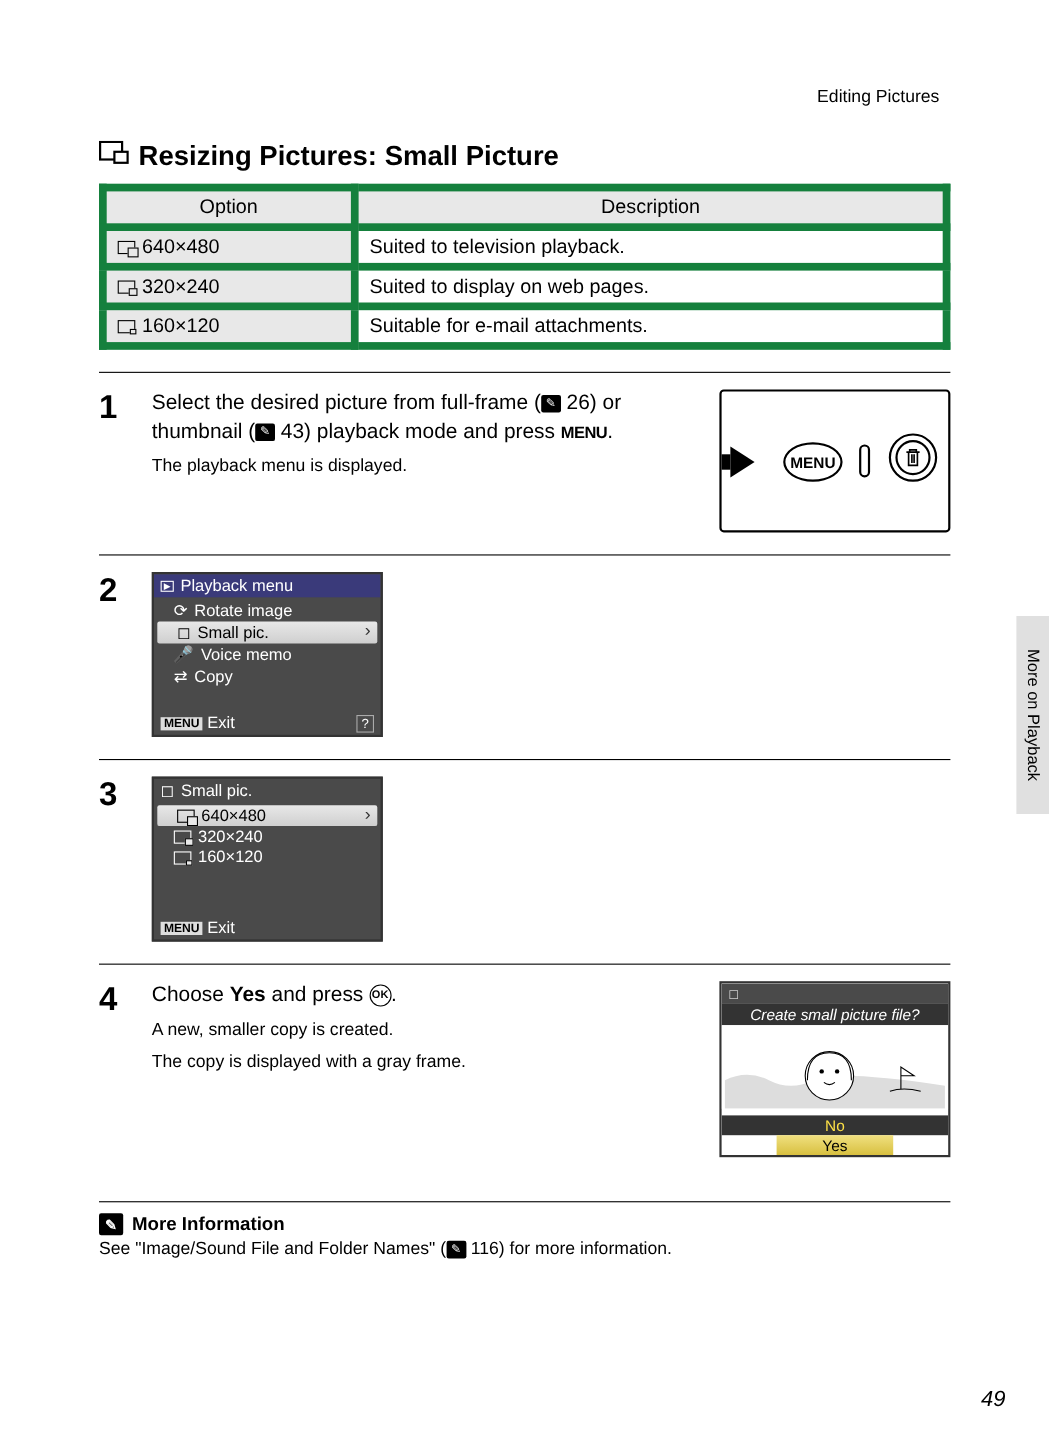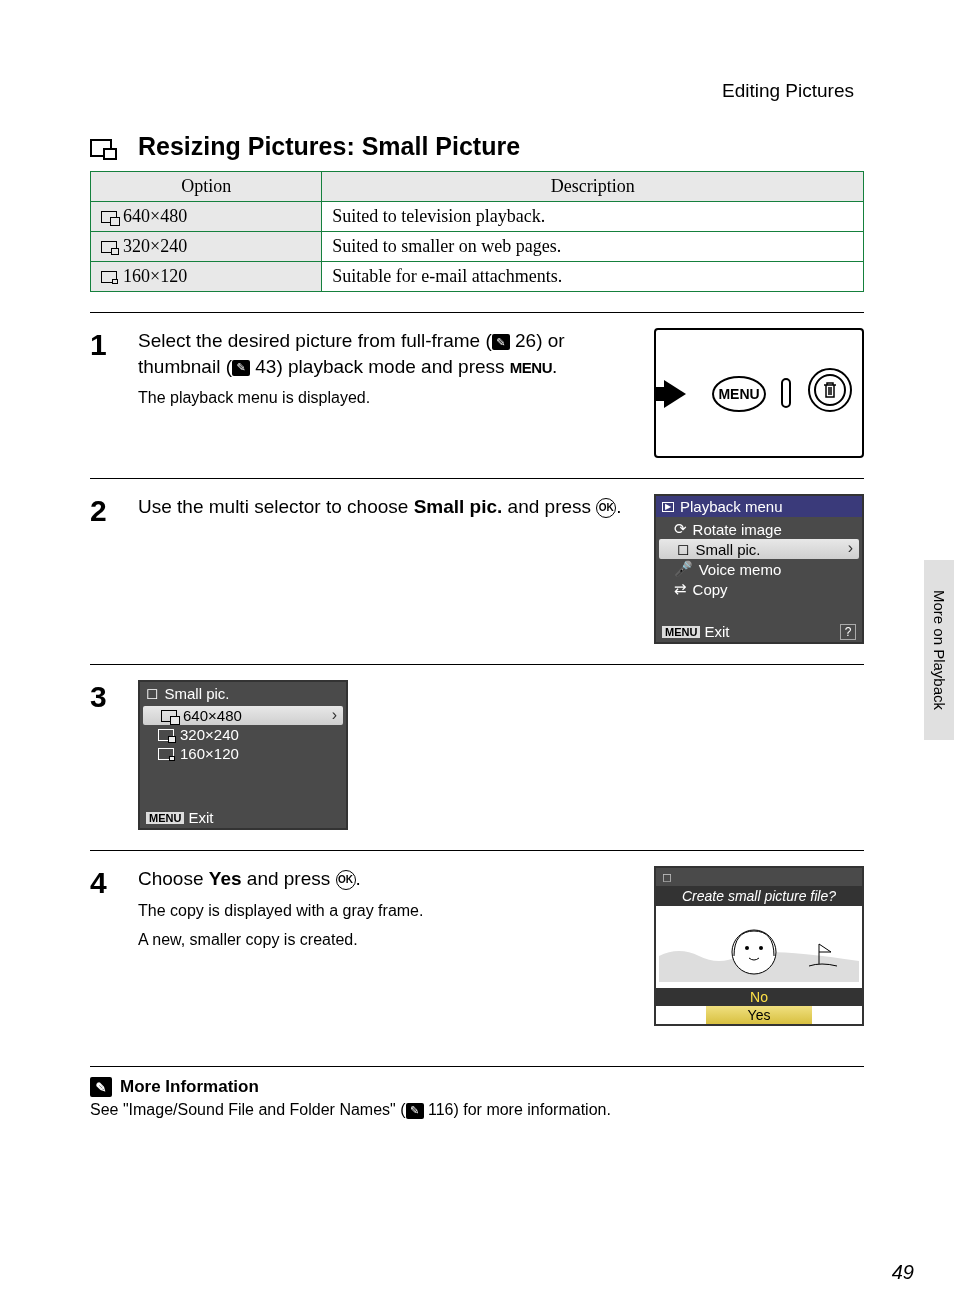--- a/index.html
+++ b/index.html
@@ -19,52 +19,51 @@
     padding: 50px 70px 40px 70px;
   }
   .page-inner {
     width: 100%;
     height: 100%;
     position: relative;
     padding: 30px 20px 20px 20px;
   }
   .breadcrumb {
     text-align: right;
-    font-size: 19px;
+    font-size: 16px;
     margin-bottom: 30px;
     padding-right: 10px;
   }
   .section-title {
     font-size: 25px;
     font-weight: bold;
     display: flex;
-    align-items: flex-end;
-    gap: 20px;
+    align-items: flex-start;
+    gap: 8px;
     margin-bottom: 10px;
   }
   .section-icon {
     width: 28px; height: 22px;
     display: inline-flex; align-items: center; justify-content: center;
   }
   .intro {
     font-size: 19px;
     line-height: 1.4;
     margin-bottom: 15px;
   }
   table.options {
     width: 100%;
     border-collapse: collapse;
     font-size: 18px;
     margin-bottom: 20px;
   }
   table.options th, table.options td {
-    border: 1px solid #15803d;
+    border: 7px solid #15803d;
     padding: 4px 10px;
     text-align: left;
-    font-family: Liberation Serif, serif;
   }
   table.options th {
     background: #e8e8e8;
     font-weight: normal;
     text-align: center;
   }
   table.options td.opt {
     background: #e8e8e8;
   }
   .opt-inner { display: flex; align-items: center; gap: 6px; }
@@ -299,21 +298,21 @@
             </td>
           <td>Suited to television playback.</td>
         </tr>
         <tr>
           <td class="opt">
               <span class="opt-inner">
                 <span class="size-icon s320"></span>
                 <span>320×240</span>
               </span>
             </td>
-          <td>Suited to smaller on web pages.</td>
+          <td>Suited to display on web pages.</td>
         </tr>
         <tr>
           <td class="opt">
               <span class="opt-inner">
                 <span class="size-icon s160"></span>
                 <span>160×120</span>
               </span>
             </td>
           <td>Suitable for e-mail attachments.</td>
         </tr>
@@ -341,23 +340,20 @@
                   <path d="M2 4 h12 M5 4 V2 h6 V4 M4 4 v12 h8 V4 M7 6 v8 M9 6 v8" stroke="#000" stroke-width="1.5" fill="none"></path>
                 </svg>
           </div>
             </div>
         </div>
       </div>
     </div>
 
     <div class="step">
       <div class="step-num">2</div>
-      <div class="step-body">
-        <span>Use the multi selector to choose </span><b>Small pic.</b><span> and press </span><span class="ok-icon">OK</span>.
-      </div>
       <div class="step-illus">
         <div class="lcd">
           <div class="lcd-header">
               <span class="play">▶</span>
               <span>Playback menu</span>
             </div>
           <div class="lcd-items">
             <div class="lcd-item">
                 <span>⟳</span>
                 <span>Rotate image</span>
@@ -415,22 +411,22 @@
               </div>
           </div>
         </div>
       </div>
     </div>
 
     <div class="step">
       <div class="step-num">4</div>
       <div class="step-body">
         <span>Choose </span><b>Yes</b><span> and press </span><span class="ok-icon">OK</span>.
+        <div class="sub">A new, smaller copy is created.</div>
         <div class="sub">The copy is displayed with a gray frame.</div>
-        <div class="sub">A new, smaller copy is created.</div>
       </div>
       <div class="step-illus">
         <div class="confirm">
           <div class="topbar">
               <span style="color:#ccc;font-size:12px">◻</span>
             </div>
           <div class="prompt-bar">Create small picture file?</div>
           <div class="art">
             <svg viewBox="0 0 200 76" width="100%" height="100%">
               <path d="M0 50 Q20 40 40 50 T80 50 T200 55 V76 H0 Z" fill="#ddd"></path>

